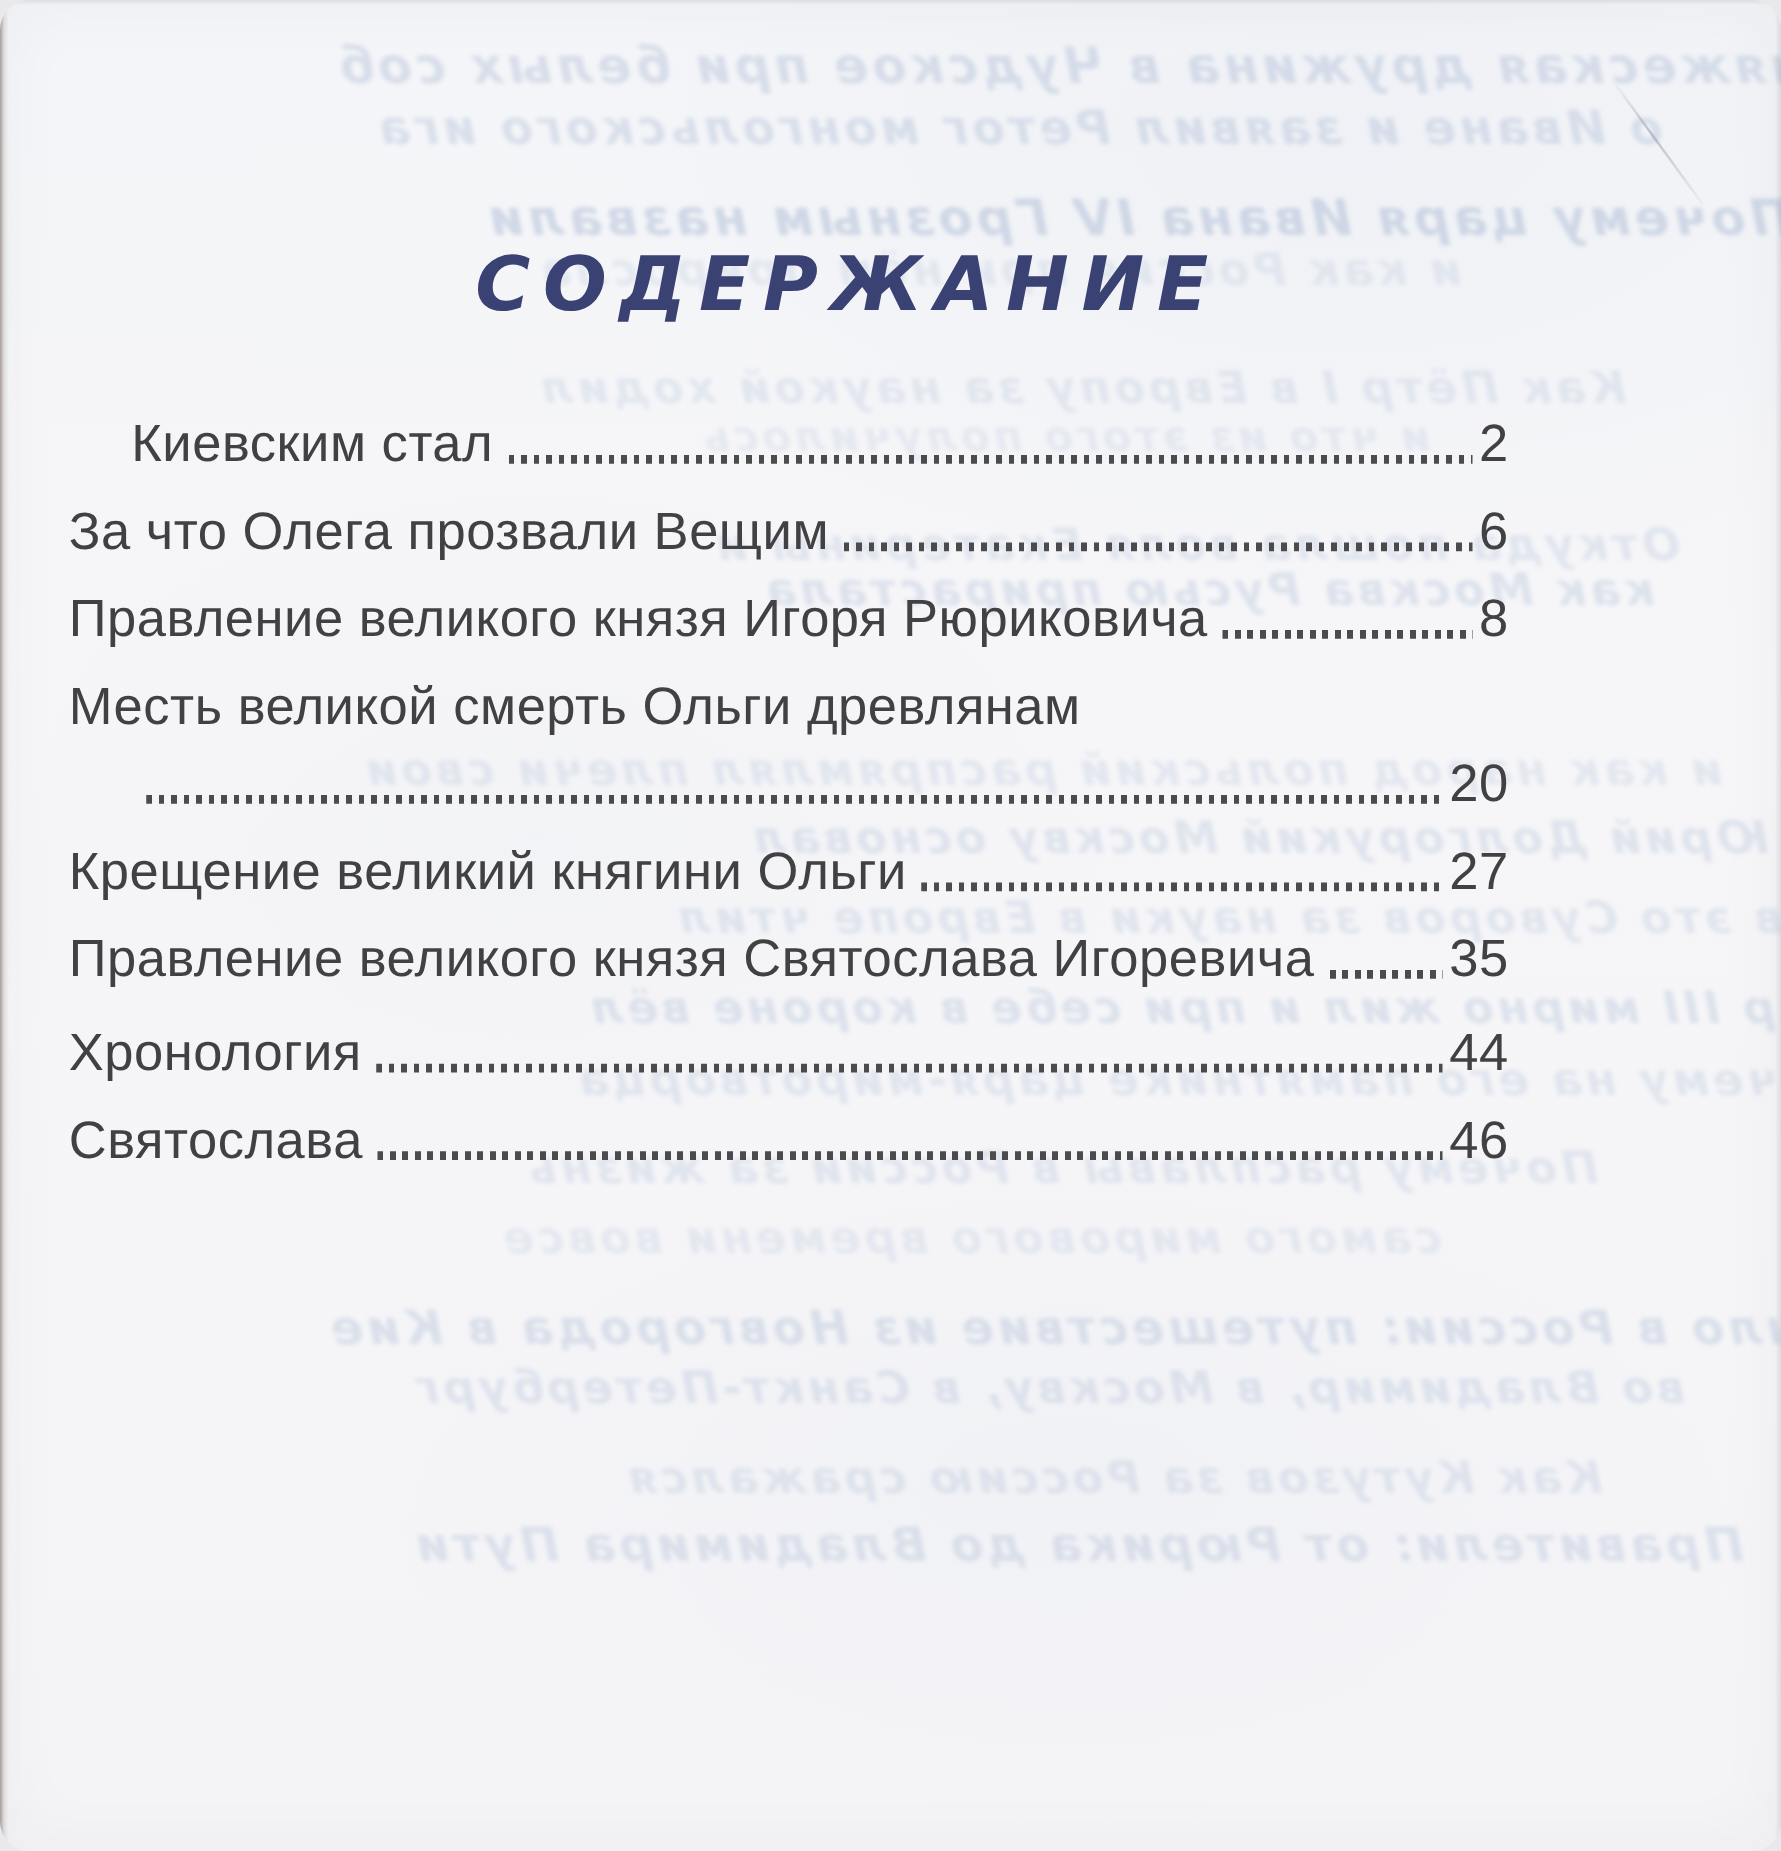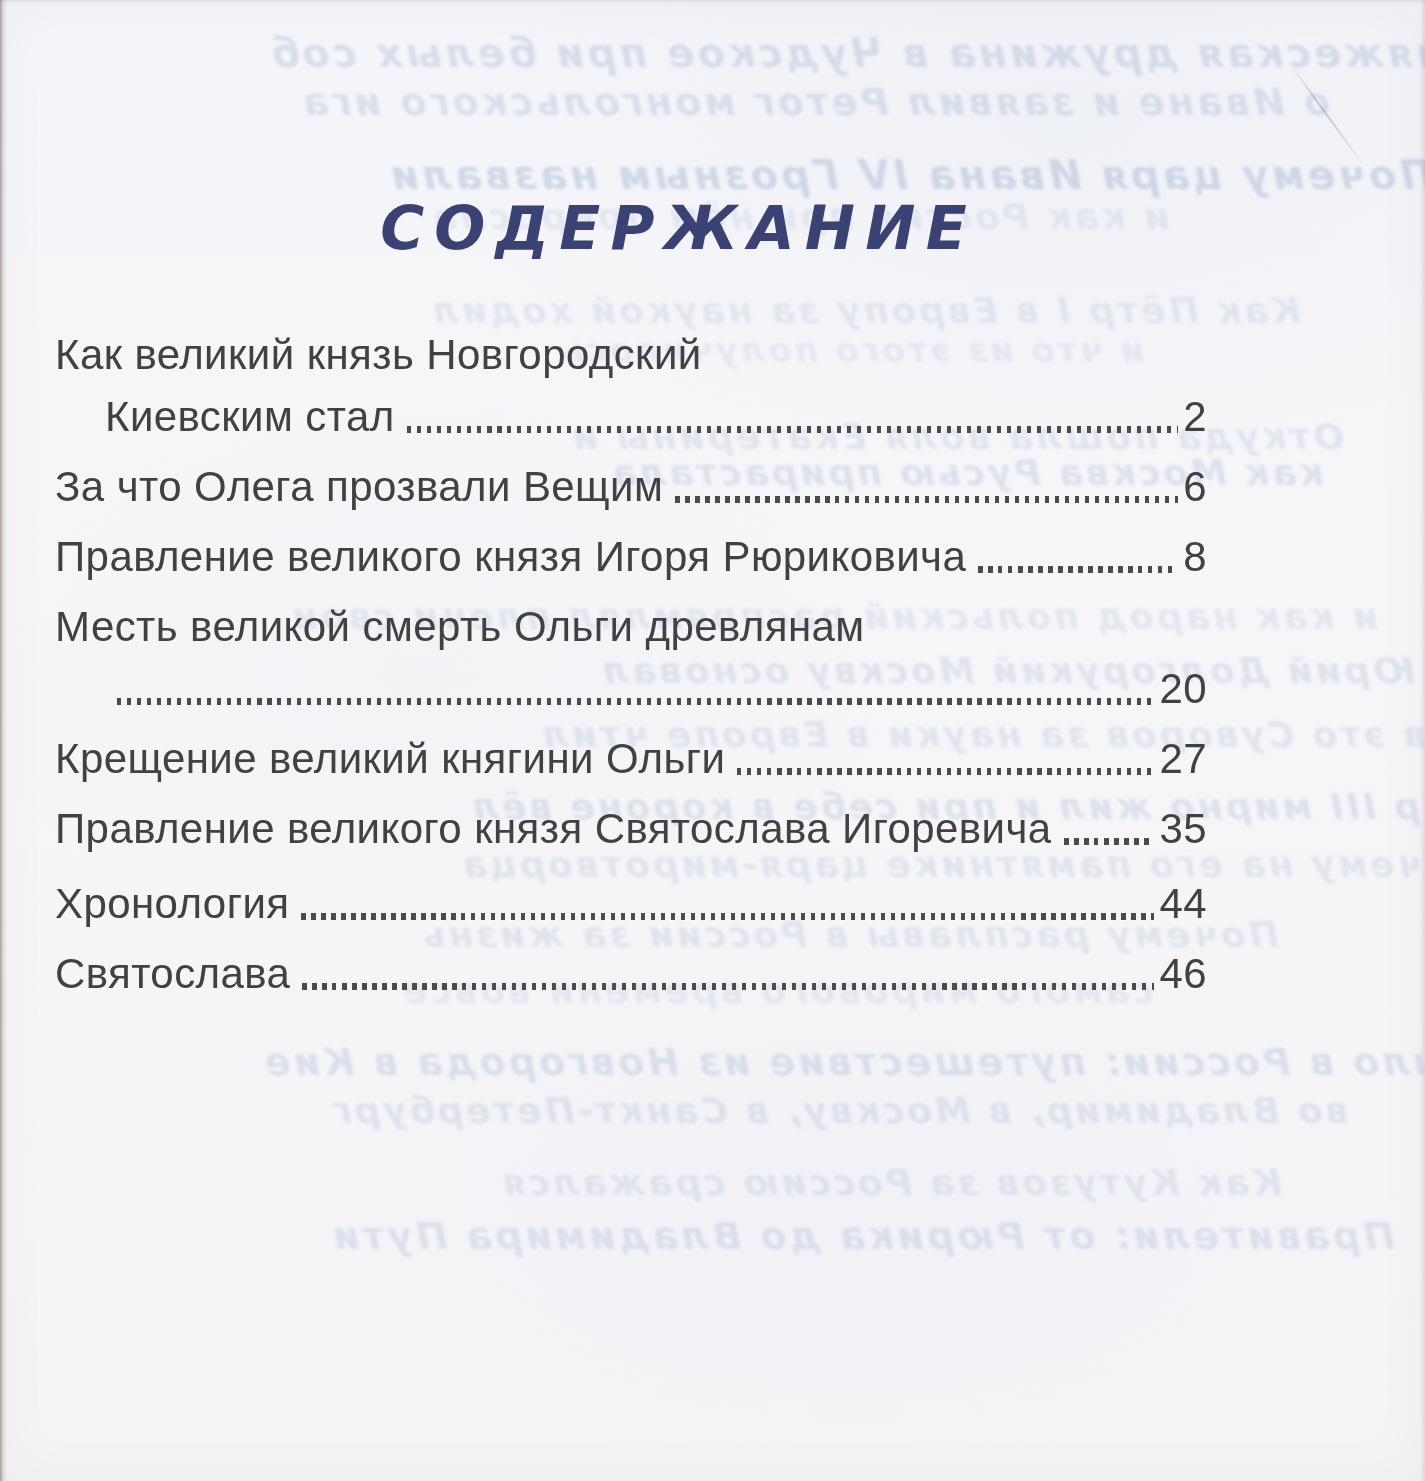--- a/index.html
+++ b/index.html
@@ -12,20 +12,21 @@
   .sheet {
     position: relative;
     width: 1425px; height: 1481px;
     background:
       radial-gradient(ellipse 900px 500px at 75% 8%, rgba(190,205,225,0.10), transparent 70%),
       radial-gradient(ellipse 700px 400px at 30% 45%, rgba(200,210,225,0.07), transparent 70%),
       radial-gradient(ellipse 800px 420px at 60% 80%, rgba(195,205,220,0.08), transparent 70%),
       linear-gradient(180deg, #f4f5f8 0%, #f6f6f8 40%, #f4f4f7 100%);
     box-shadow: inset 0 0 60px rgba(40,40,60,0.04);
     overflow: hidden;
+    border-radius: 24px;
   }
   
   .edge-left {
     position: absolute; left: 0; top: 0; bottom: 0; width: 7px;
     background: linear-gradient(to right, rgba(94,74,64,0.50), rgba(110,90,80,0.14) 45%, rgba(120,100,90,0) 100%);
   }
   .edge-right {
     position: absolute; right: 0; top: 0; bottom: 0; width: 5px;
     background: linear-gradient(to left, rgba(120,120,135,0.18), rgba(120,120,135,0) 100%);
   }
@@ -132,21 +133,20 @@
 
   <div class="edge-left"></div>
   <div class="edge-right"></div>
   <div class="edge-top"></div>
   <div class="crease"></div>
 
   <h1 class="title">СОДЕРЖАНИЕ</h1>
 
   <div class="toc" id="toc-main">
       <div class="entry">
-        <div class="line first-of-two"><span class="txt">Как великий князь Новгородский</span></div>
         <div class="line cont">
           <span class="txt">Киевским стал</span>
           <span class="leader"></span>
           <span class="pagenum">2</span>
         </div>
       </div>
       <div class="entry">
         <div class="line">
           <span class="txt">За что Олега прозвали Вещим</span>
           <span class="leader"></span>

